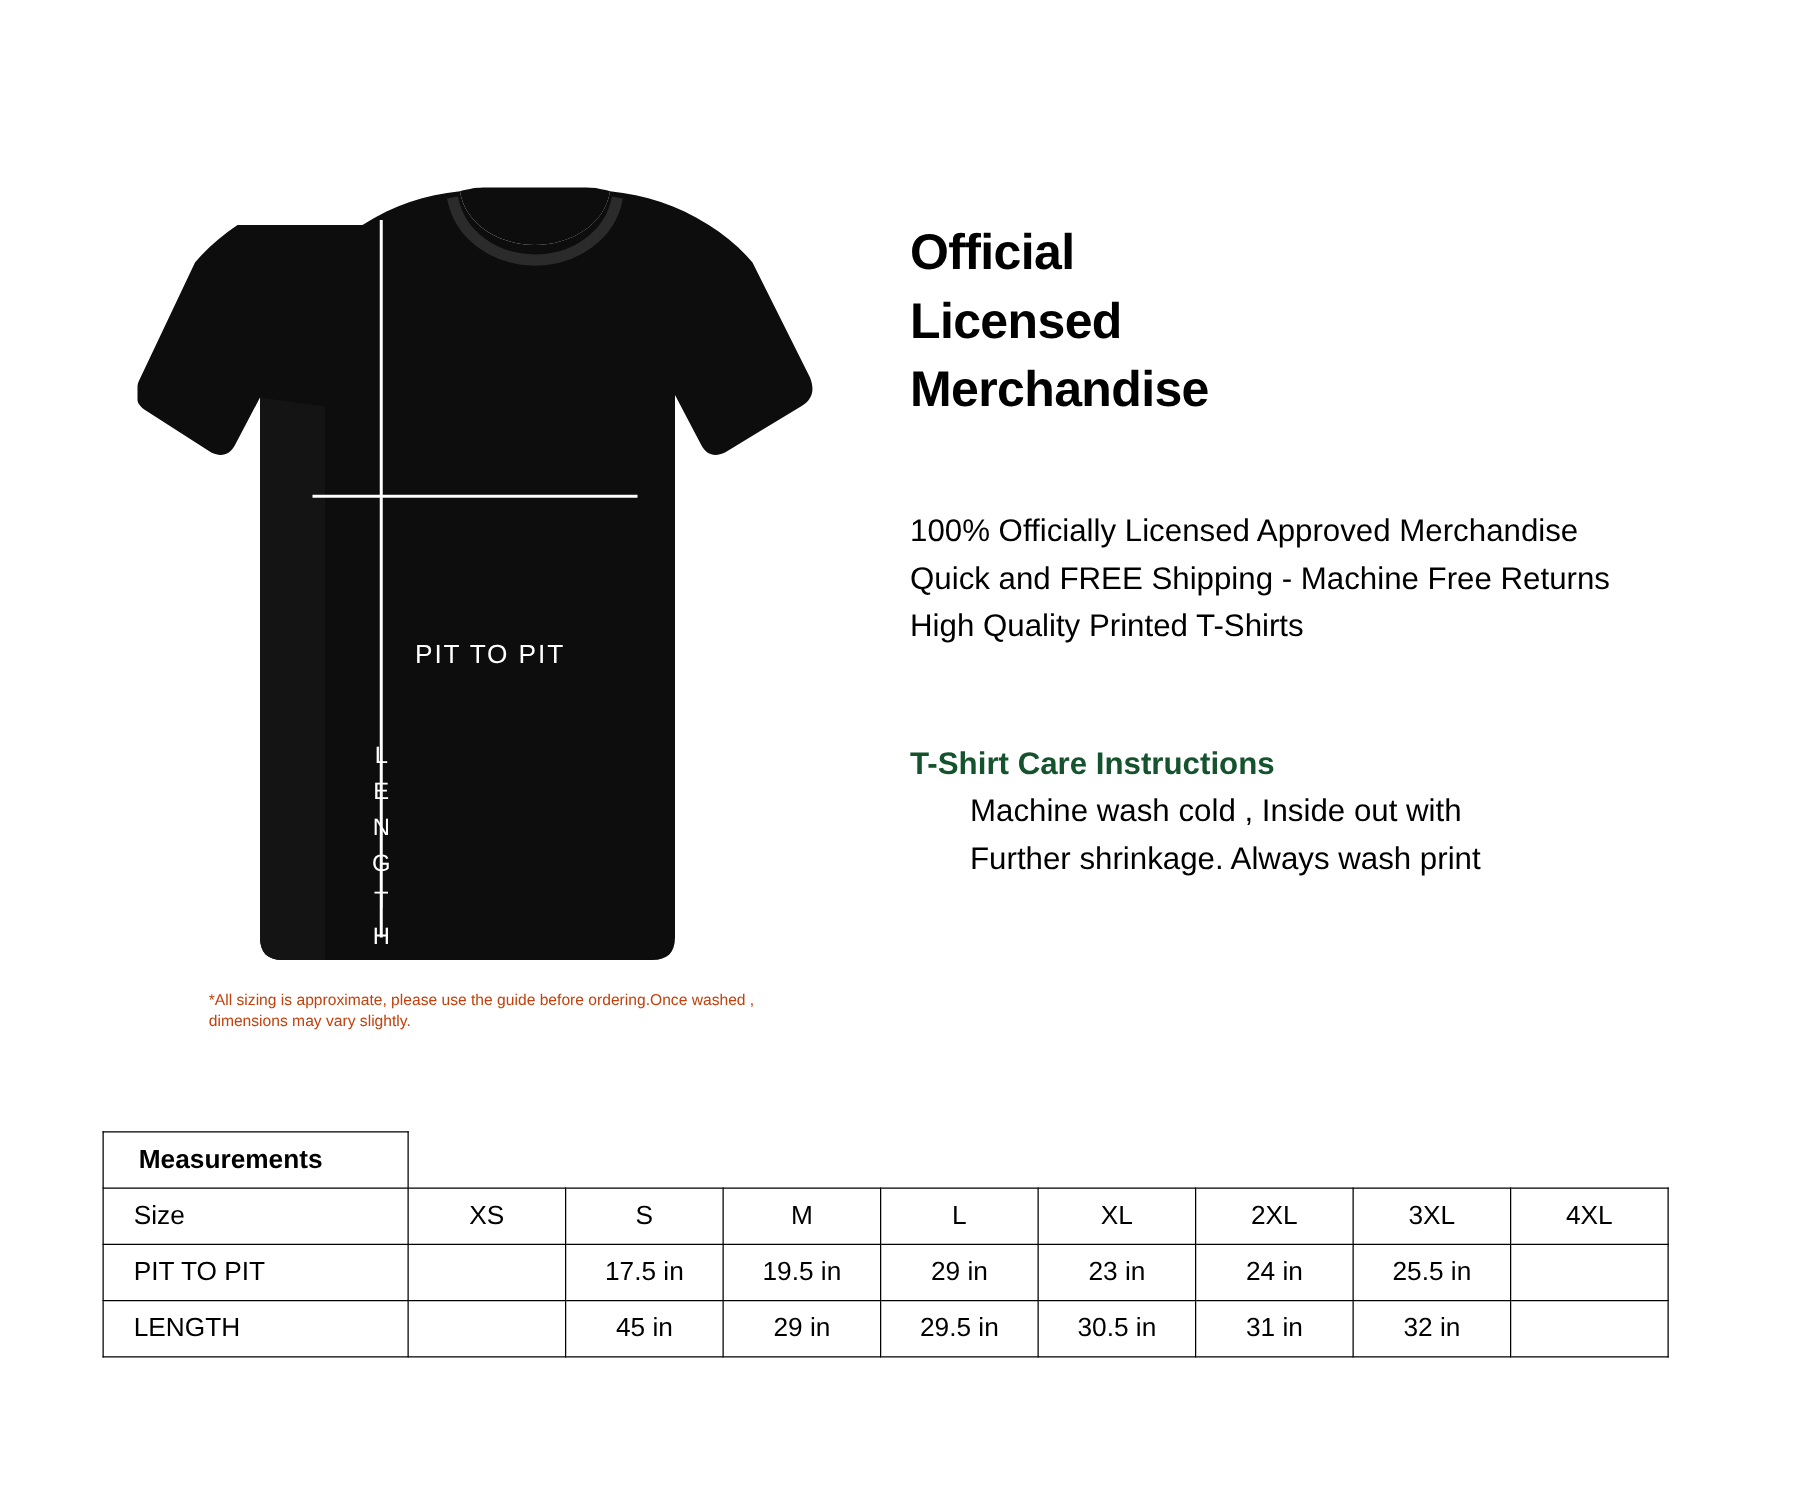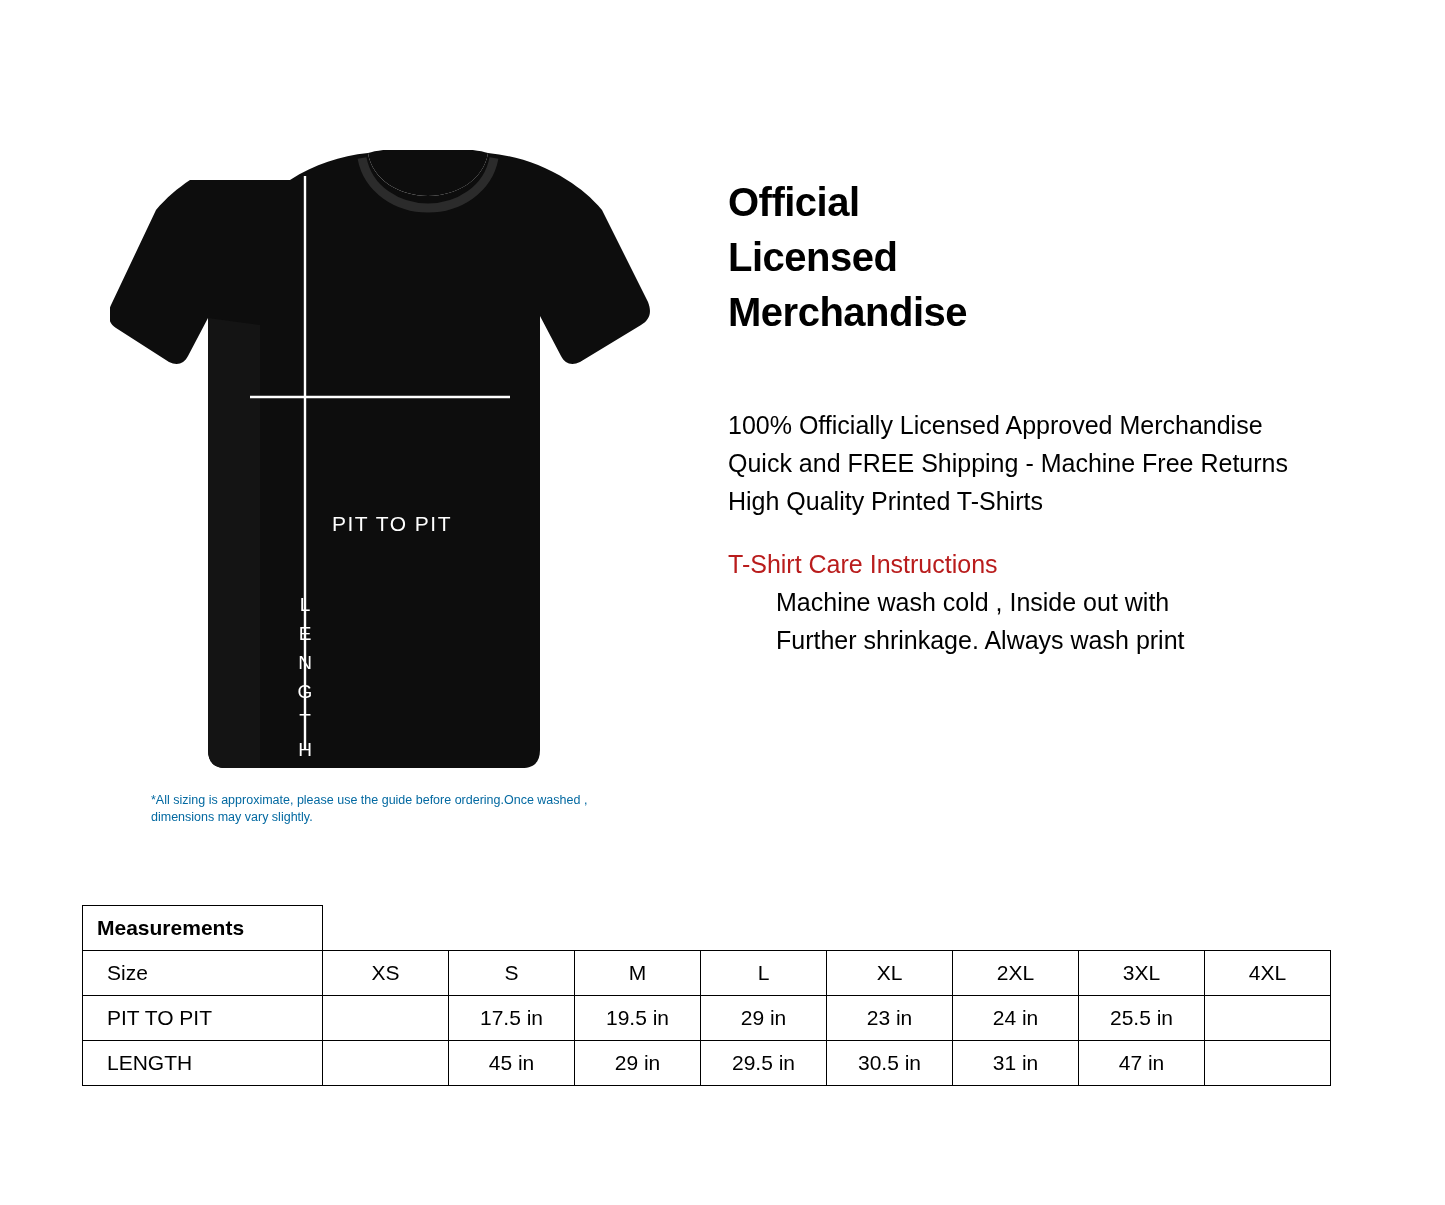--- a/index.html
+++ b/index.html
@@ -51,26 +51,26 @@
     color: #ffffff;
     text-align: center;
     font-family: "Liberation Sans", sans-serif;
   }
   .guide-label-vertical span {
     display: block;
   }
 
   #sizing-note {
     position: absolute;
-    left: 151px;
+    left: 167px;
     top: 792px;
     width: 455px;
     font-size: 12.5px;
     line-height: 17px;
-    color: #0369a1;
+    color: #c2410c;
   }
 
   
   #info-panel {
     position: absolute;
     left: 728px;
     top: 175px;
     width: 690px;
   }
 
@@ -85,24 +85,24 @@
   #headline span { display: block; }
 
   #selling-points {
     margin-top: 66px;
     font-size: 25px;
     line-height: 38px;
   }
   #selling-points div { white-space: nowrap; }
 
   #care-title {
-    margin-top: 30px;
-    color: #b91c1c;
+    margin-top: 77px;
+    color: #14532d;
     font-size: 25px;
-    font-weight: normal;
+    font-weight: bold;
   }
 
   #care-body {
     margin-top: 4px;
     font-size: 25px;
     line-height: 38px;
   }
   #care-body div { white-space: nowrap; margin-left: 48px; }
 
   
@@ -122,21 +122,21 @@
     white-space: nowrap;
   }
   #measurements-table td.label-cell {
     text-align: left;
     width: 205px;
     padding-left: 24px;
   }
   #measurements-table td.header-title {
     font-weight: bold;
     text-align: left;
-    padding-left: 14px;
+    padding-left: 28px;
   }
   #measurements-table td.no-border {
     border: none;
   }
   #measurements-table td.size-cell {
     width: 105px;
   }
 </style>
 </head>
 <body>
@@ -254,17 +254,17 @@
     </tr>
 
     <tr>
       <td class="label-cell">LENGTH</td>
       <td class="size-cell"></td>
       <td class="size-cell">45 in</td>
       <td class="size-cell">29 in</td>
       <td class="size-cell">29.5 in</td>
       <td class="size-cell">30.5 in</td>
       <td class="size-cell">31 in</td>
-      <td class="size-cell">47 in</td>
+      <td class="size-cell">32 in</td>
       <td class="size-cell"></td>
     </tr>
   </tbody>
 </table>
 
 </body></html>

